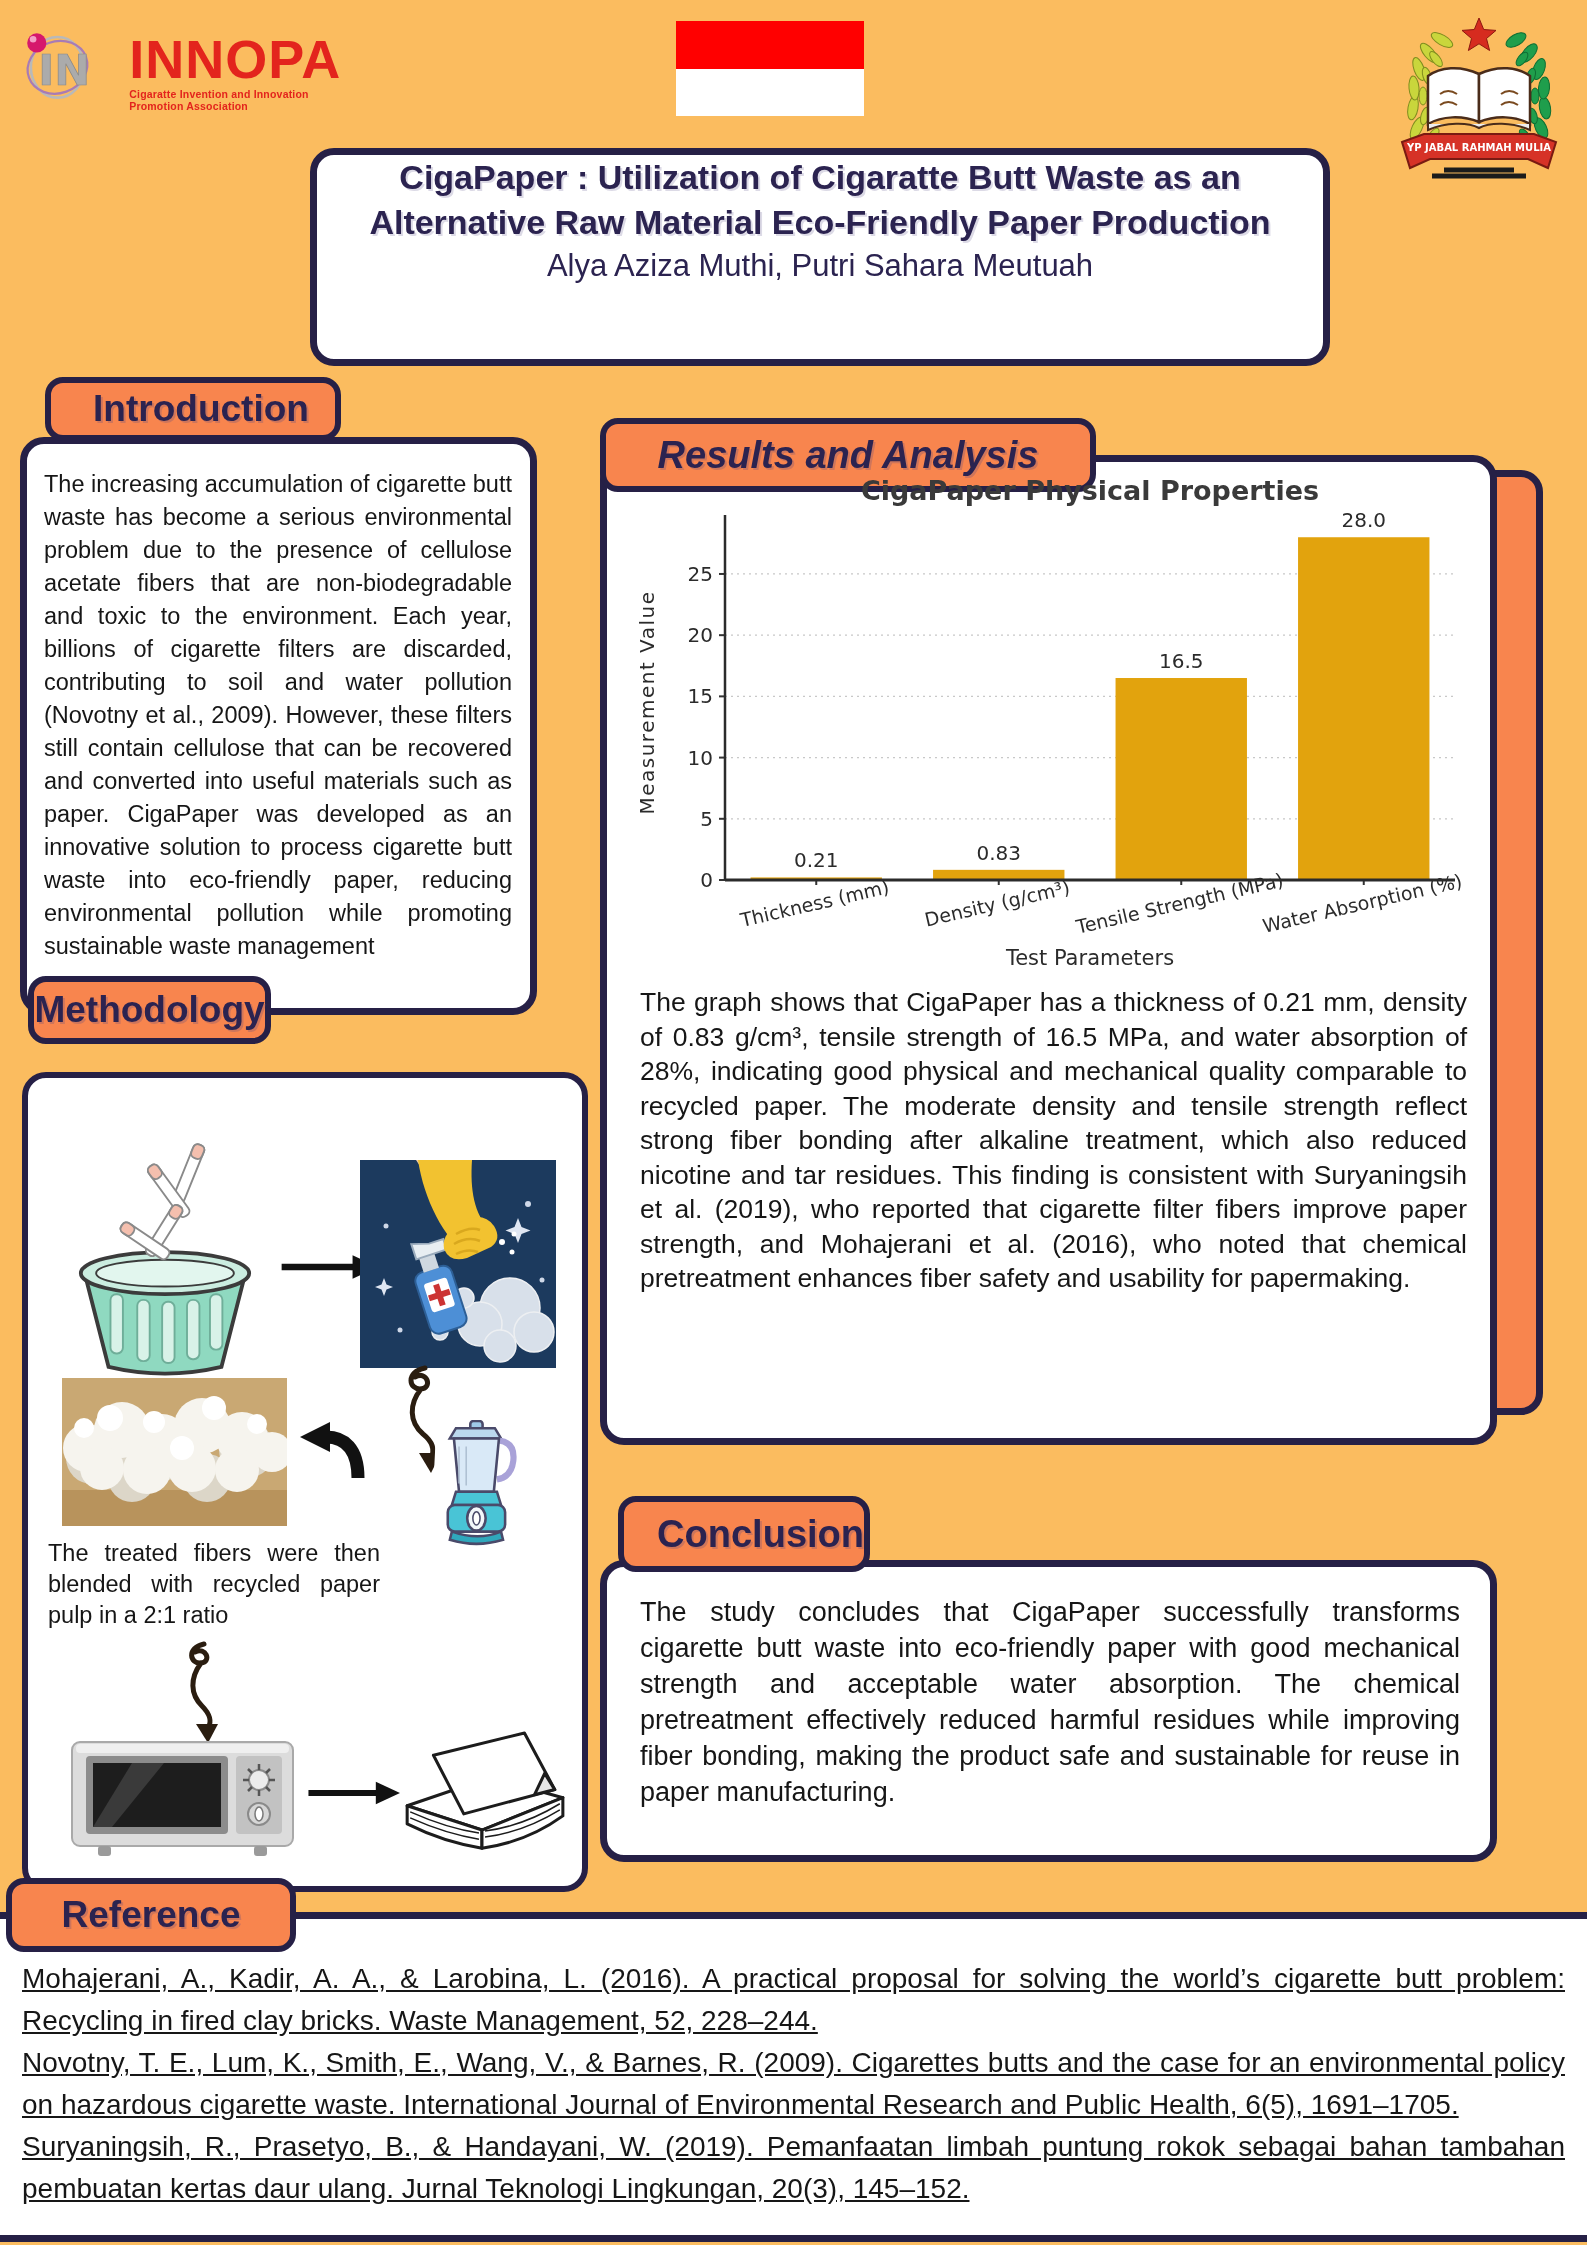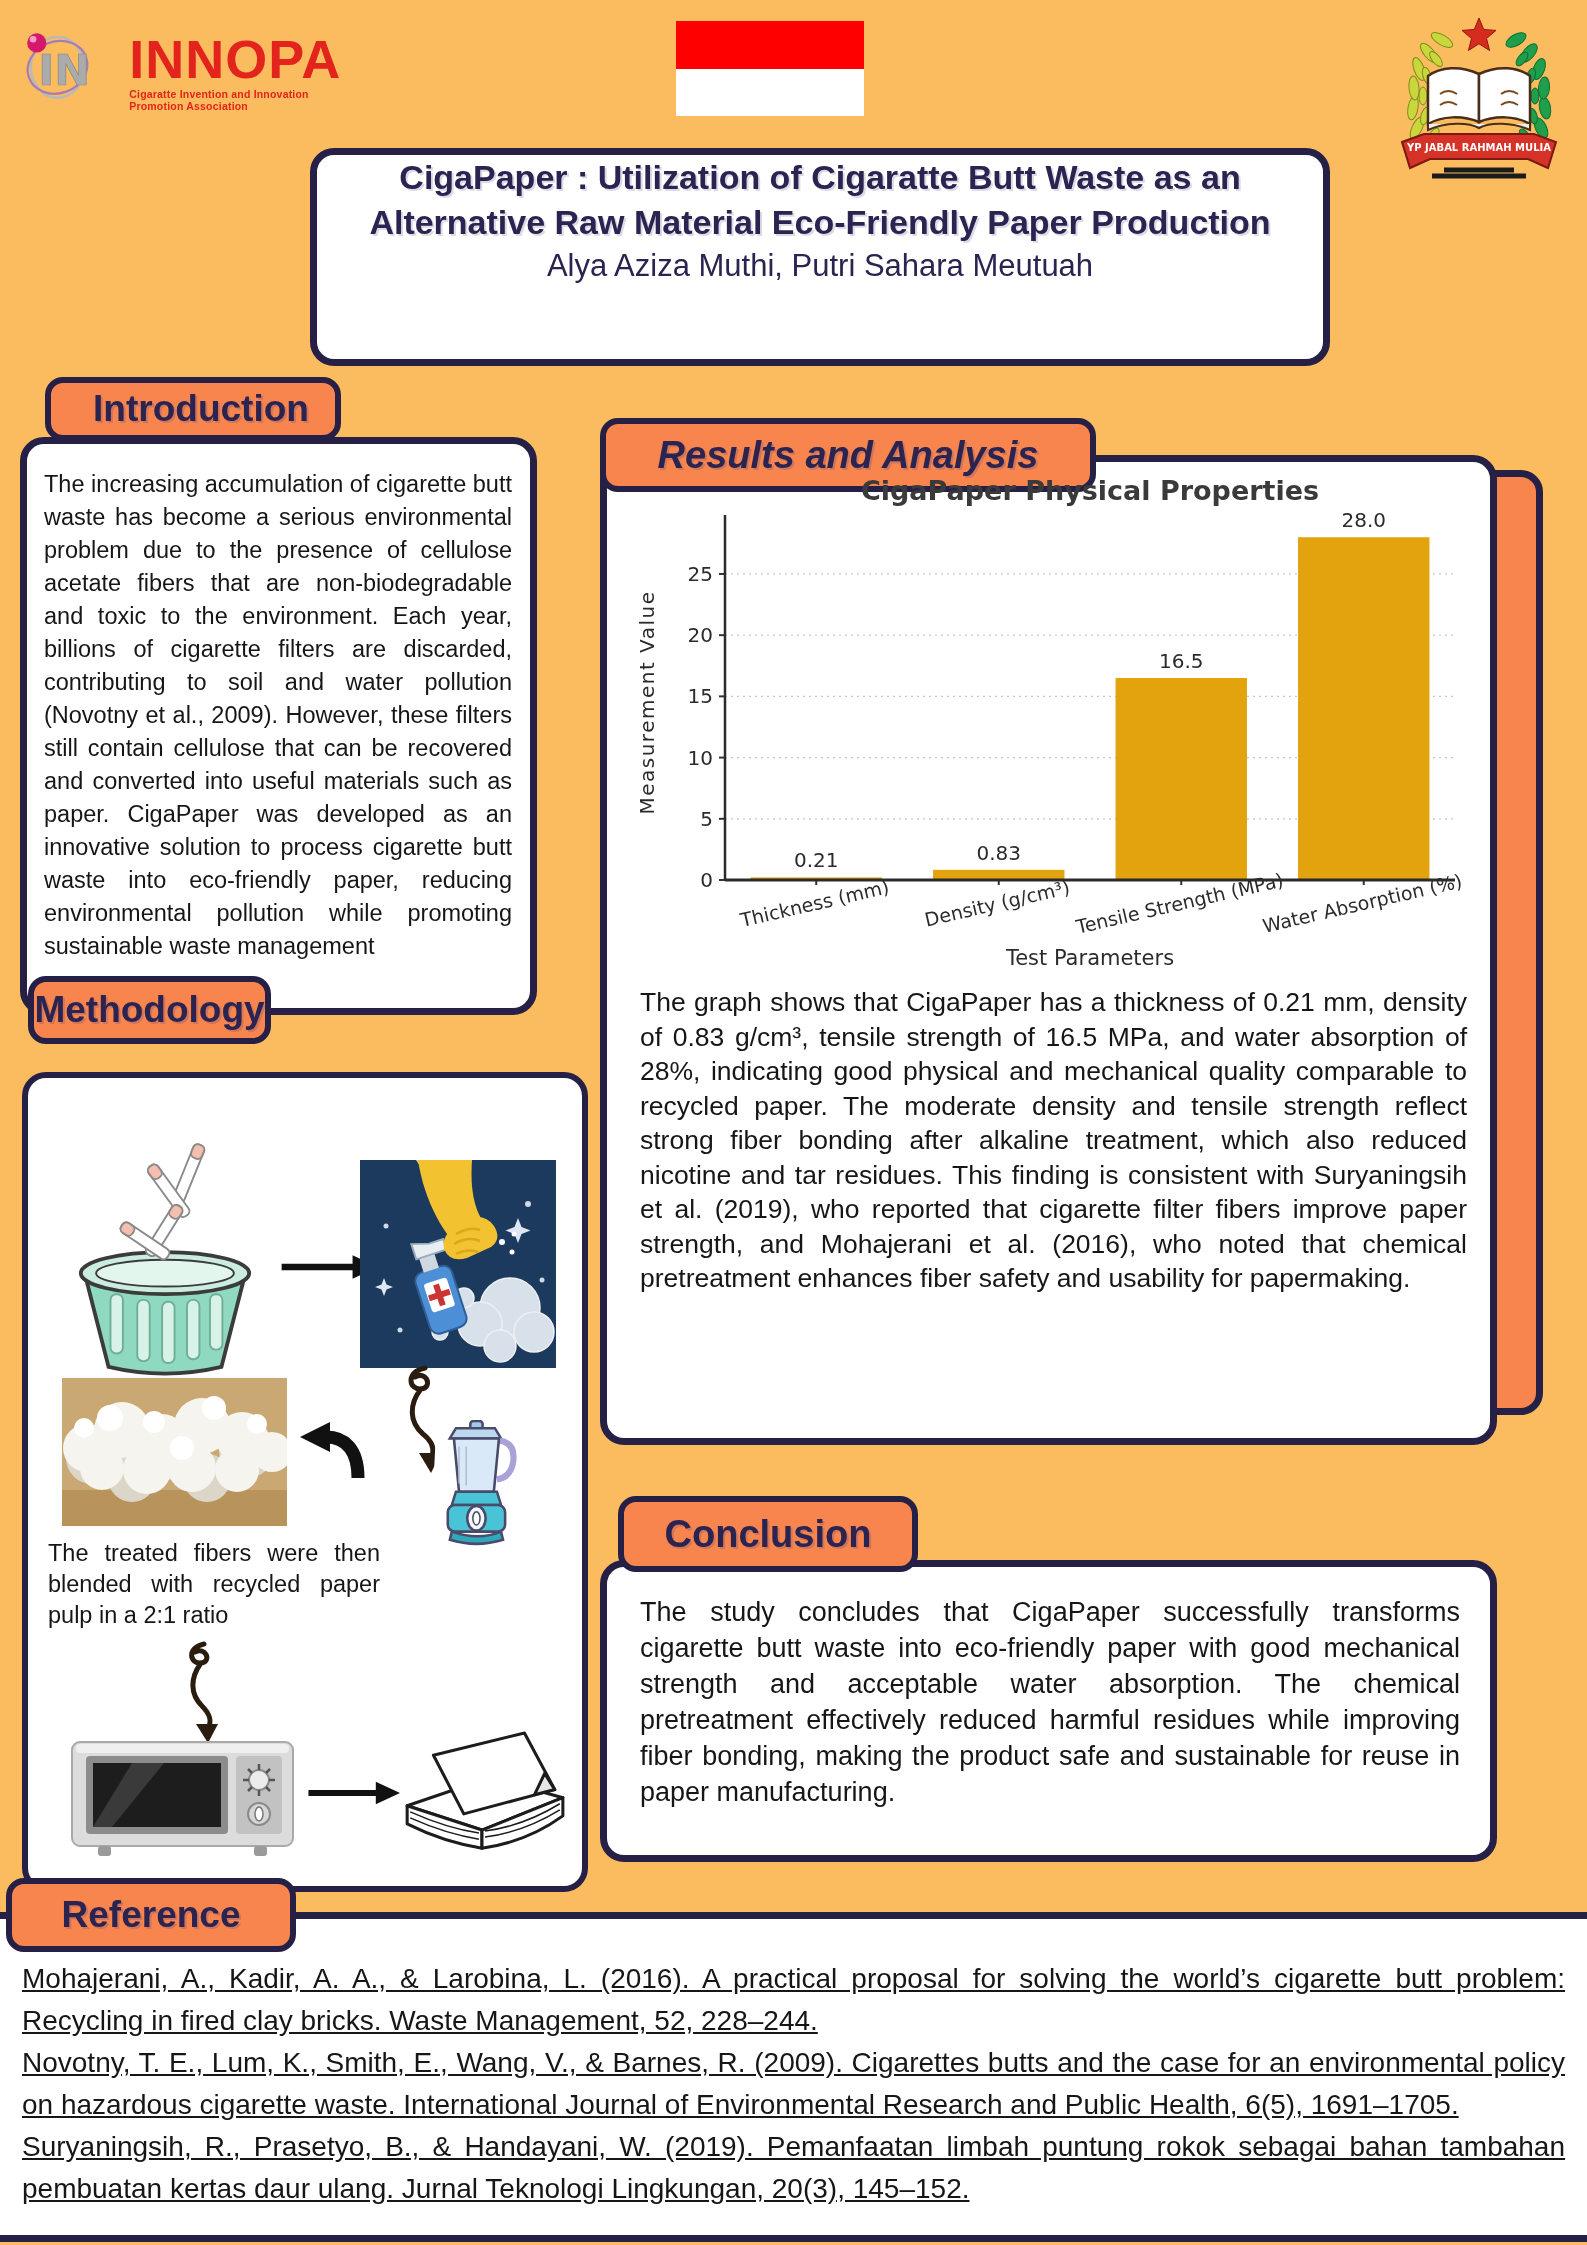--- a/index.html
+++ b/index.html
@@ -342,21 +342,21 @@
     <g stroke="#1c1c1c" stroke-width="3" stroke-linejoin="round">
       <polygon points="14,112 96,84 168,104 88,136" fill="#ffffff"></polygon>
       <path d="M14,112 L14,130 Q50,148 88,154 L88,136 Z" fill="#ffffff"></path>
       <path d="M168,104 L168,122 Q132,148 88,154 L88,136 Z" fill="#ffffff"></path>
       <path d="M17,118 q36,16 68,21 M17,124 q36,16 68,21 M165,110 q-36,22 -74,27 M165,116 q-36,22 -74,27" stroke-width="1.5" fill="none"></path>
       <polygon points="40,62 130,40 160,96 70,120" fill="#ffffff"></polygon>
       <polygon points="150,80 160,96 140,101" fill="#e6e6e6"></polygon>
     </g>
   </svg>
 
-  <div class="hdr" style="left:618px;top:1496px;width:300px;height:76px;font-size:38px;">
+  <div class="hdr" style="left:618px;top:1496px;width:252px;height:76px;font-size:38px;justify-content:flex-end;">
     <span>Conclusion</span>
   </div>
   <div class="card" style="left:600px;top:1560px;width:897px;height:302px;"></div>
   <div class="body-text" style="left:640px;top:1594px;width:820px;font-size:27px;line-height:36px;">The study concludes that CigaPaper successfully transforms cigarette butt waste into eco-friendly paper with good mechanical strength and acceptable water absorption. The chemical pretreatment effectively reduced harmful residues while improving fiber bonding, making the product safe and sustainable for reuse in paper manufacturing.</div>
 
   <div class="hdr" style="left:6px;top:1878px;width:290px;height:74px;font-size:37px;">
     <span>Reference</span>
   </div>
   <div class="abs" style="left:-12px;top:1912px;width:1611px;height:330px;background:#ffffff;border:7px solid #262046;box-sizing:border-box;z-index:2;"></div>
   <div class="body-text" style="left:22px;top:1958px;width:1543px;font-size:28px;line-height:42px;z-index:6;">

